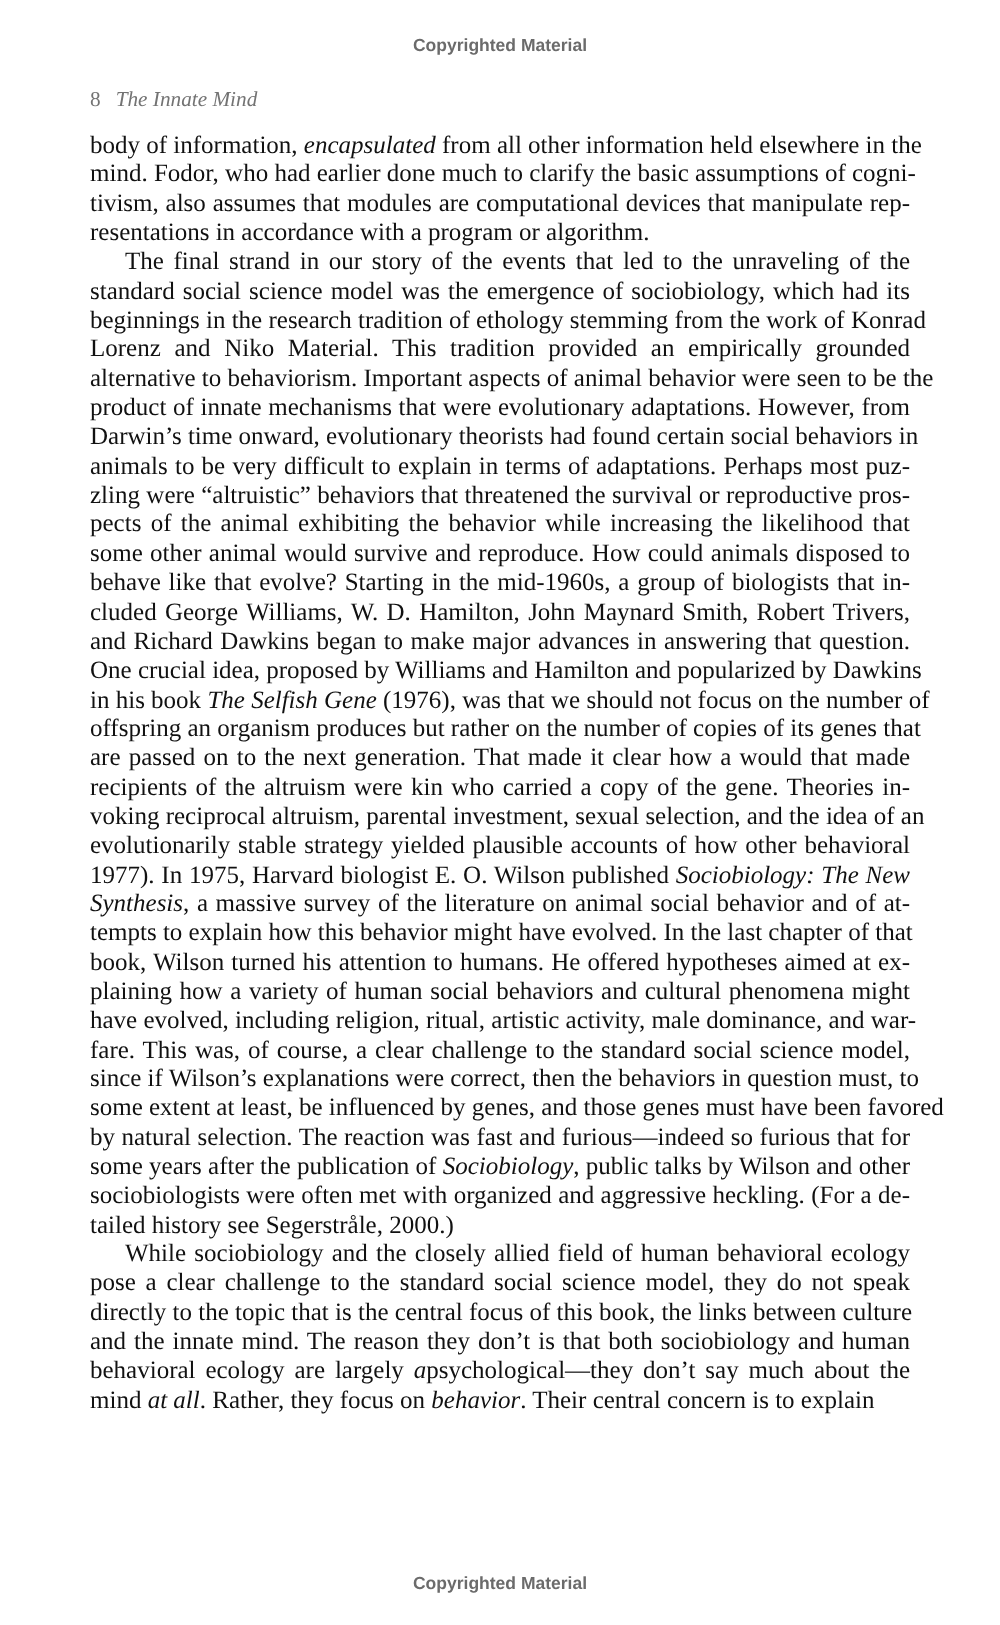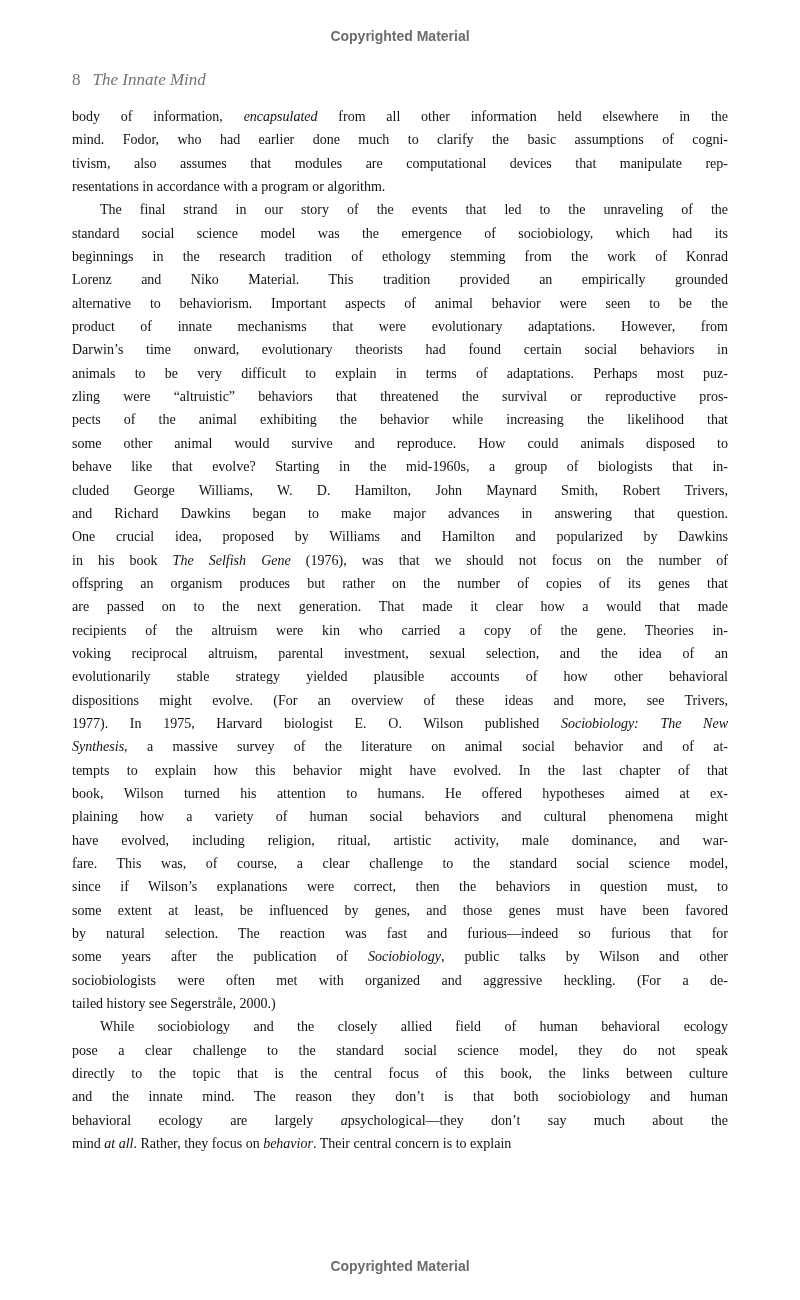--- a/index.html
+++ b/index.html
@@ -6,21 +6,21 @@
   body { width:800px; height:1300px; position:relative; overflow:hidden; }
   .watermark { position:absolute; left:0; width:800px; text-align:center;
     font-family:"Liberation Sans", sans-serif; font-weight:bold; font-size:14px; color:#6b6b6b; }
   .wm-top { top:28px; }
   .wm-bottom { top:1258px; }
   .running-head { position:absolute; left:72px; top:70px; font-family:"Liberation Serif", serif;
     font-size:17px; color:#737373; }
   .running-head .pn { margin-right:12px; }
   .running-head .title { font-style:italic; }
   .body-text { position:absolute; left:72px; top:105px; width:656px;
-    font-family:"Liberation Serif", serif; font-size:14px; line-height:23.35px; color:#111;
+    font-family:"Liberation Serif", serif; font-size:20px; line-height:23.35px; color:#111;
     text-align:justify; hyphens:manual; }
   .body-text p { margin:0; }
   .line { display:block; text-align:justify; text-align-last:justify; white-space:nowrap; overflow:visible; }
   .line.last { text-align-last:left; }
   .line span.i { font-style:italic; }
 </style>
 </head>
 <body>
 
 <div class="watermark wm-top">Copyrighted Material</div>
@@ -51,21 +51,20 @@
       <span class="line"><span>behave like that evolve? Starting in the mid-1960s, a group of biologists that in-</span></span>
       <span class="line"><span>cluded George Williams, W. D. Hamilton, John Maynard Smith, Robert Trivers,</span></span>
       <span class="line"><span>and Richard Dawkins began to make major advances in answering that question.</span></span>
       <span class="line"><span>One crucial idea, proposed by Williams and Hamilton and popularized by Dawkins</span></span>
       <span class="line"><span>in his book </span><span class="i">The Selfish Gene</span><span> (1976), was that we should not focus on the number of</span></span>
       <span class="line"><span>offspring an organism produces but rather on the number of copies of its genes that</span></span>
       <span class="line"><span>are passed on to the next generation. That made it clear how a would that made</span></span>
       <span class="line"><span>recipients of the altruism were kin who carried a copy of the gene. Theories in-</span></span>
       <span class="line"><span>voking reciprocal altruism, parental investment, sexual selection, and the idea of an</span></span>
       <span class="line"><span>evolutionarily stable strategy yielded plausible accounts of how other behavioral</span></span>
-      <span class="line"><span>dispositions might evolve. (For an overview of these ideas and more, see Trivers,</span></span>
       <span class="line"><span>1977). In 1975, Harvard biologist E. O. Wilson published </span><span class="i">Sociobiology: The New</span></span>
       <span class="line"><span class="i">Synthesis</span><span>, a massive survey of the literature on animal social behavior and of at-</span></span>
       <span class="line"><span>tempts to explain how this behavior might have evolved. In the last chapter of that</span></span>
       <span class="line"><span>book, Wilson turned his attention to humans. He offered hypotheses aimed at ex-</span></span>
       <span class="line"><span>plaining how a variety of human social behaviors and cultural phenomena might</span></span>
       <span class="line"><span>have evolved, including religion, ritual, artistic activity, male dominance, and war-</span></span>
       <span class="line"><span>fare. This was, of course, a clear challenge to the standard social science model,</span></span>
       <span class="line"><span>since if Wilson’s explanations were correct, then the behaviors in question must, to</span></span>
       <span class="line"><span>some extent at least, be influenced by genes, and those genes must have been favored</span></span>
       <span class="line"><span>by natural selection. The reaction was fast and furious—indeed so furious that for</span></span>

